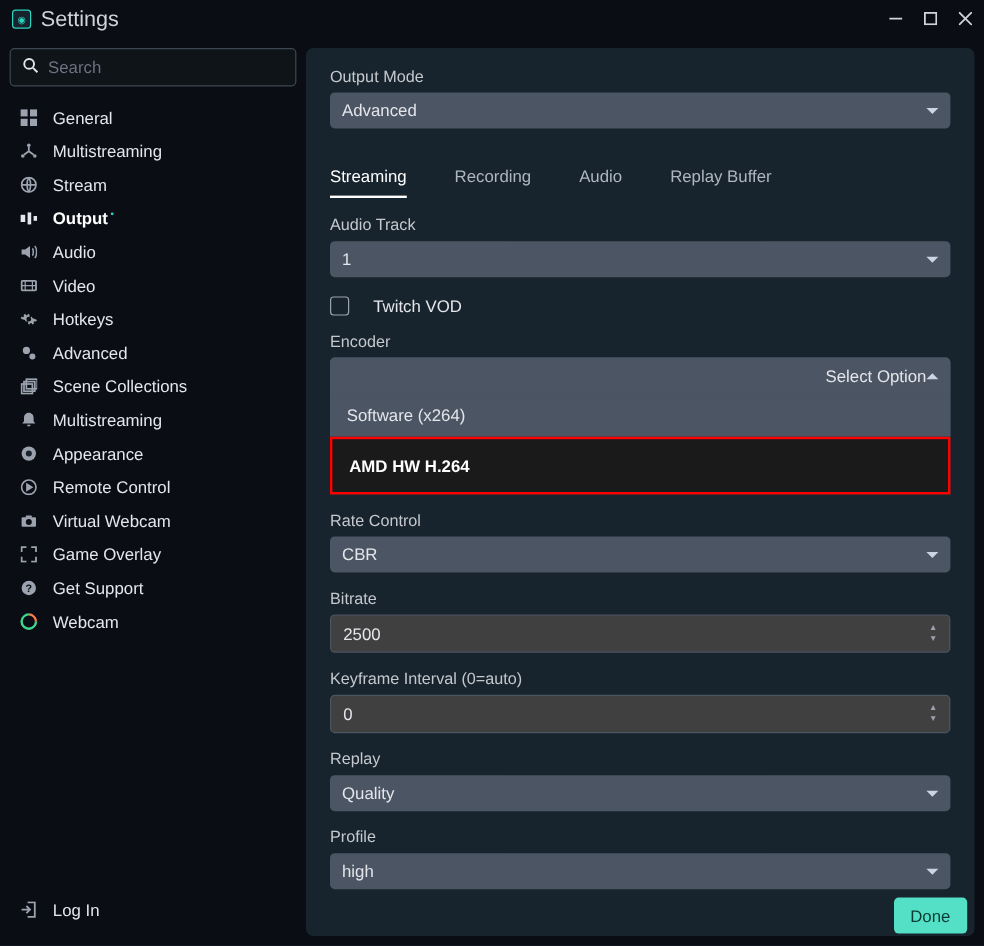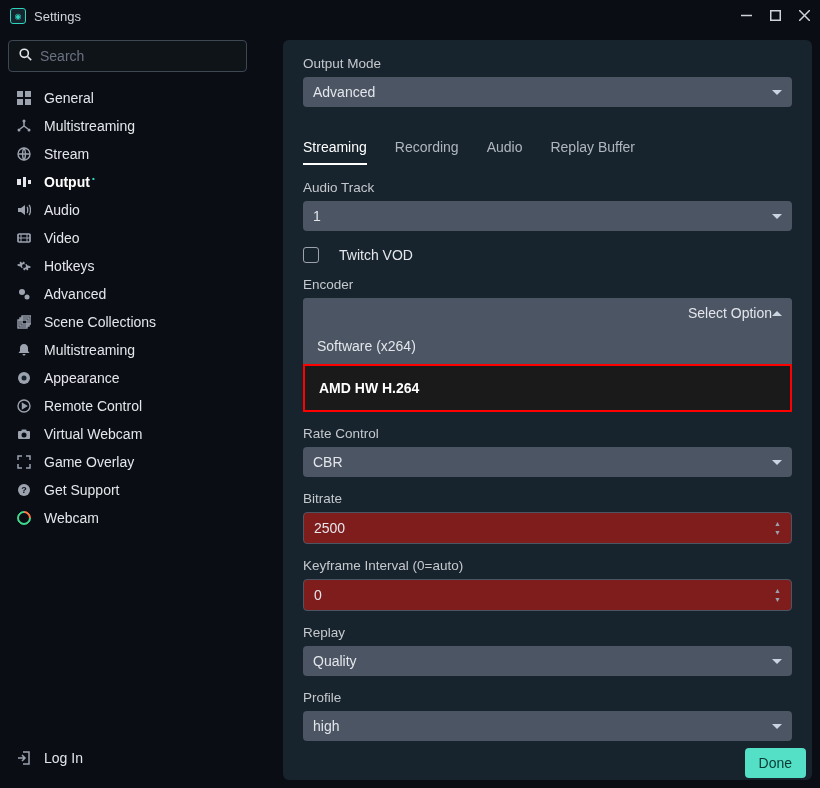--- a/index.html
+++ b/index.html
@@ -21,21 +21,21 @@
 }
 .titlebar-left { display: flex; align-items: center; gap: 8px; }
 .app-icon {
   width: 16px; height: 16px;
   background: #17242d;
   border: 1px solid #2dd4bf;
   border-radius: 3px;
   display: flex; align-items: center; justify-content: center;
   color: #2dd4bf; font-size: 8px;
 }
-.title-text { font-size: 13px; color: #d0d3d8; }
+.title-text { font-size: 18px; color: #d0d3d8; }
 .win-controls { display: flex; gap: 18px; }
 .win-btn { color: #d0d3d8; font-size: 13px; cursor: pointer; }
 .app-body { display: flex; height: calc(100% - 32px); }
 .sidebar {
   width: 255px;
   padding: 8px;
   display: flex;
   flex-direction: column;
 }
 .search-box {
@@ -68,21 +68,20 @@
   font-size: 14px;
 }
 .nav-item.active { color: #fff; font-weight: 700; }
 .nav-item.active .nav-label::after { content: " •"; color: #2dd4bf; font-size: 8px; vertical-align:top;}
 .nav-icon { width: 16px; height: 16px; display: flex; align-items: center; justify-content: center; color: #9ca3af; }
 .nav-item.active .nav-icon { color: #e4e6eb; }
 .bottom-nav { margin-top: auto; padding-bottom: 8px; }
 .content {
   flex: 1;
   padding: 8px 8px 8px 0;
-  margin-left: 28px;
 }
 .content-panel {
   background: #17242d;
   border-radius: 6px;
   height: 100%;
   padding: 16px 20px;
   overflow-y: auto;
 }
 .field-label {
   color: #c5c8cd;
@@ -96,21 +95,21 @@
   border-radius: 4px;
   padding: 7px 10px;
   display: flex;
   align-items: center;
   justify-content: space-between;
   color: #e4e6eb;
   cursor: pointer;
 }
 .caret-down { width:0;height:0;border-left:5px solid transparent;border-right:5px solid transparent;border-top:5px solid #cbd5e1; }
 .caret-up { width:0;height:0;border-left:5px solid transparent;border-right:5px solid transparent;border-bottom:5px solid #cbd5e1; }
-.tabs { display: flex; gap: 28px; margin-top: 24px; border-bottom: 1px solid transparent; }
+.tabs { display: flex; gap: 40px; margin-top: 24px; border-bottom: 1px solid transparent; }
 .tab {
   padding: 8px 0;
   color: #b0b6bf;
   cursor: pointer;
   font-size: 14px;
 }
 .tab.active {
   color: #fff;
   border-bottom: 2px solid #fff;
 }
@@ -138,21 +137,21 @@
   cursor: pointer;
 }
 .dropdown-option.highlighted {
   background: #1a1a1a;
   border: 2.5px solid #ff0000;
   color: #fff;
   font-weight: 700;
   padding: 14px 14px;
 }
 .number-box {
-  background: #7f1d1d;
+  background: #404040;
   border: 1px solid #4b5563;
   border-radius: 4px;
   padding: 7px 10px;
   display: flex;
   align-items: center;
   justify-content: space-between;
   color: #e4e6eb;
 }
 .spinner { display:flex; flex-direction:column; gap:2px; }
 .spinner-btn { font-size:7px; color:#9ca3af; line-height:1; cursor:pointer; }

